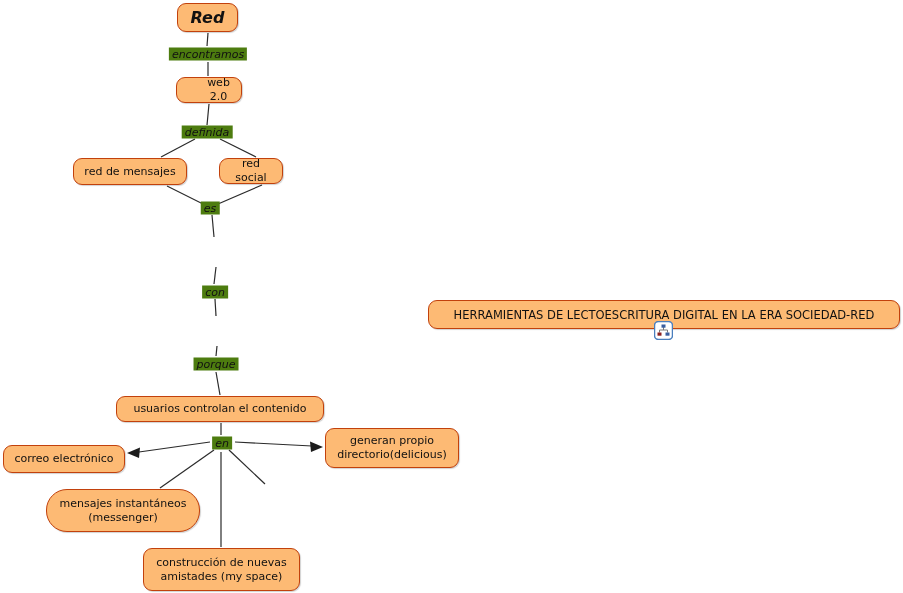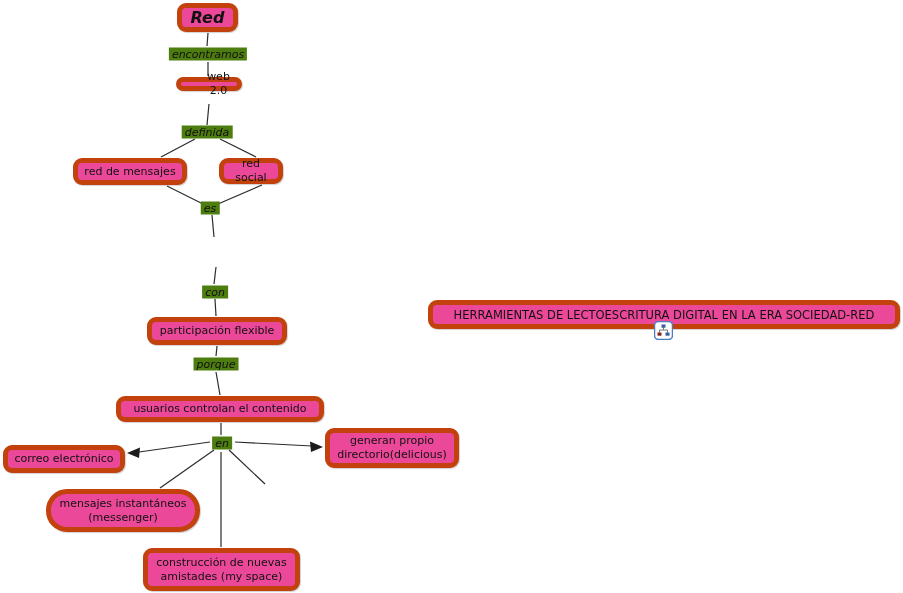--- a/index.html
+++ b/index.html
@@ -13,22 +13,22 @@
   }
   #edges {
     position: absolute;
     left: 0; top: 0;
     width: 903px; height: 593px;
     pointer-events: none;
   }
   .node {
     position: absolute;
     box-sizing: border-box;
-    background: #ec4899;
-    border: 5px solid #c2410c;
+    background: #fdba74;
+    border: 1px solid #c2410c;
     border-radius: 9px;
     display: flex;
     align-items: center;
     justify-content: center;
     text-align: center;
     font-size: 11px;
     line-height: 14px;
     color: #111111;
     box-shadow: 1px 1px 1px rgba(0,0,0,0.18);
     padding: 2px 5px;
@@ -40,21 +40,21 @@
     font-size: 11px;
     color: #111111;
     background: #4d7c0f;
     padding: 0 3px;
     white-space: nowrap;
     font-style: italic;
   }
   
   #n-red          { left:177px; top:3px;   width:61px;  height:29px;
                     font-size:16px; font-weight:bold; font-style:italic; }
-  #n-web20        { left:176px; top:77px;  width:66px;  height:14px;padding-left:24px; }
+  #n-web20        { left:176px; top:77px;  width:66px;  height:26px;padding-left:24px; }
   #n-personas     { left:73px;  top:158px; width:114px; height:27px; }
   #n-social       { left:219px; top:158px; width:64px;  height:26px; }
   #n-interactiva  { left:175px; top:238px; width:81px;  height:28px; }
   #n-participacion{ left:147px; top:317px; width:140px; height:28px; }
   #n-usuarios     { left:116px; top:396px; width:208px; height:26px; white-space:nowrap; }
   #n-correo       { left:3px;   top:445px; width:122px; height:28px; white-space:nowrap; }
   #n-mensajes     { left:46px;  top:489px; width:154px; height:43px;border-radius:21px; }
   #n-construccion { left:143px; top:548px; width:157px; height:43px; }
   #n-intercambio  { left:262px; top:485px; width:110px; height:57px; }
   #n-generan      { left:325px; top:428px; width:134px; height:40px; }
@@ -105,21 +105,20 @@
     <g fill="#1c1c1c" stroke="none">
       <polygon points="127,453 140,447.5 139,458"></polygon>
       <polygon points="323,447 310,441.5 311,452"></polygon>
     </g>
   </svg>
 
   <div class="node" id="n-red">Red</div>
   <div class="node" id="n-web20">web 2.0</div>
   <div class="node" id="n-personas">red de mensajes</div>
   <div class="node" id="n-social">red social</div>
-  <div class="node" id="n-participacion">participación flexible</div>
   <div class="node" id="n-usuarios">usuarios controlan el contenido</div>
   <div class="node" id="n-correo">correo electrónico</div>
   <div class="node" id="n-mensajes">mensajes instantáneos (messenger)</div>
   <div class="node" id="n-construccion">construcción de nuevas amistades (my space)</div>
   <div class="node" id="n-generan">generan propio directorio(delicious)</div>
   <div class="node" id="n-herramientas">HERRAMIENTAS DE LECTOESCRITURA DIGITAL EN LA ERA SOCIEDAD-RED</div>
 
   <div class="link-label" id="l-encontramos">encontramos</div>
   <div class="link-label" id="l-definida">definida</div>
   <div class="link-label" id="l-es">es</div>

